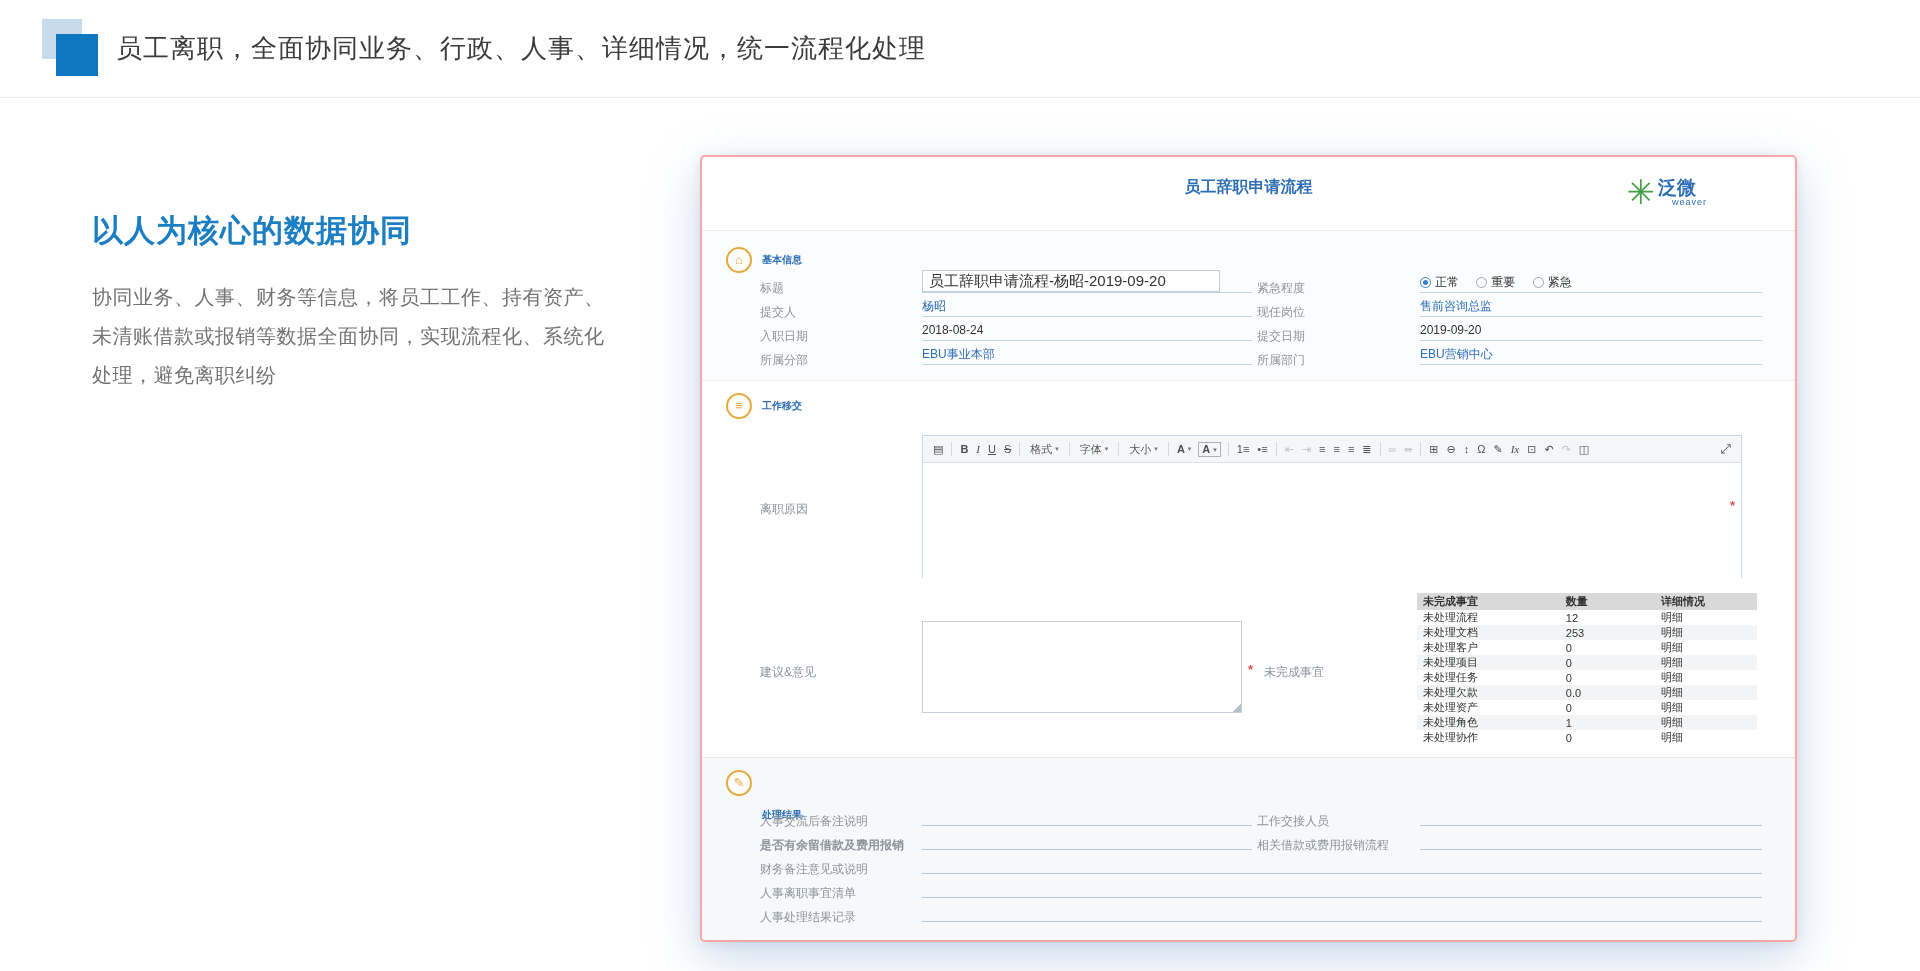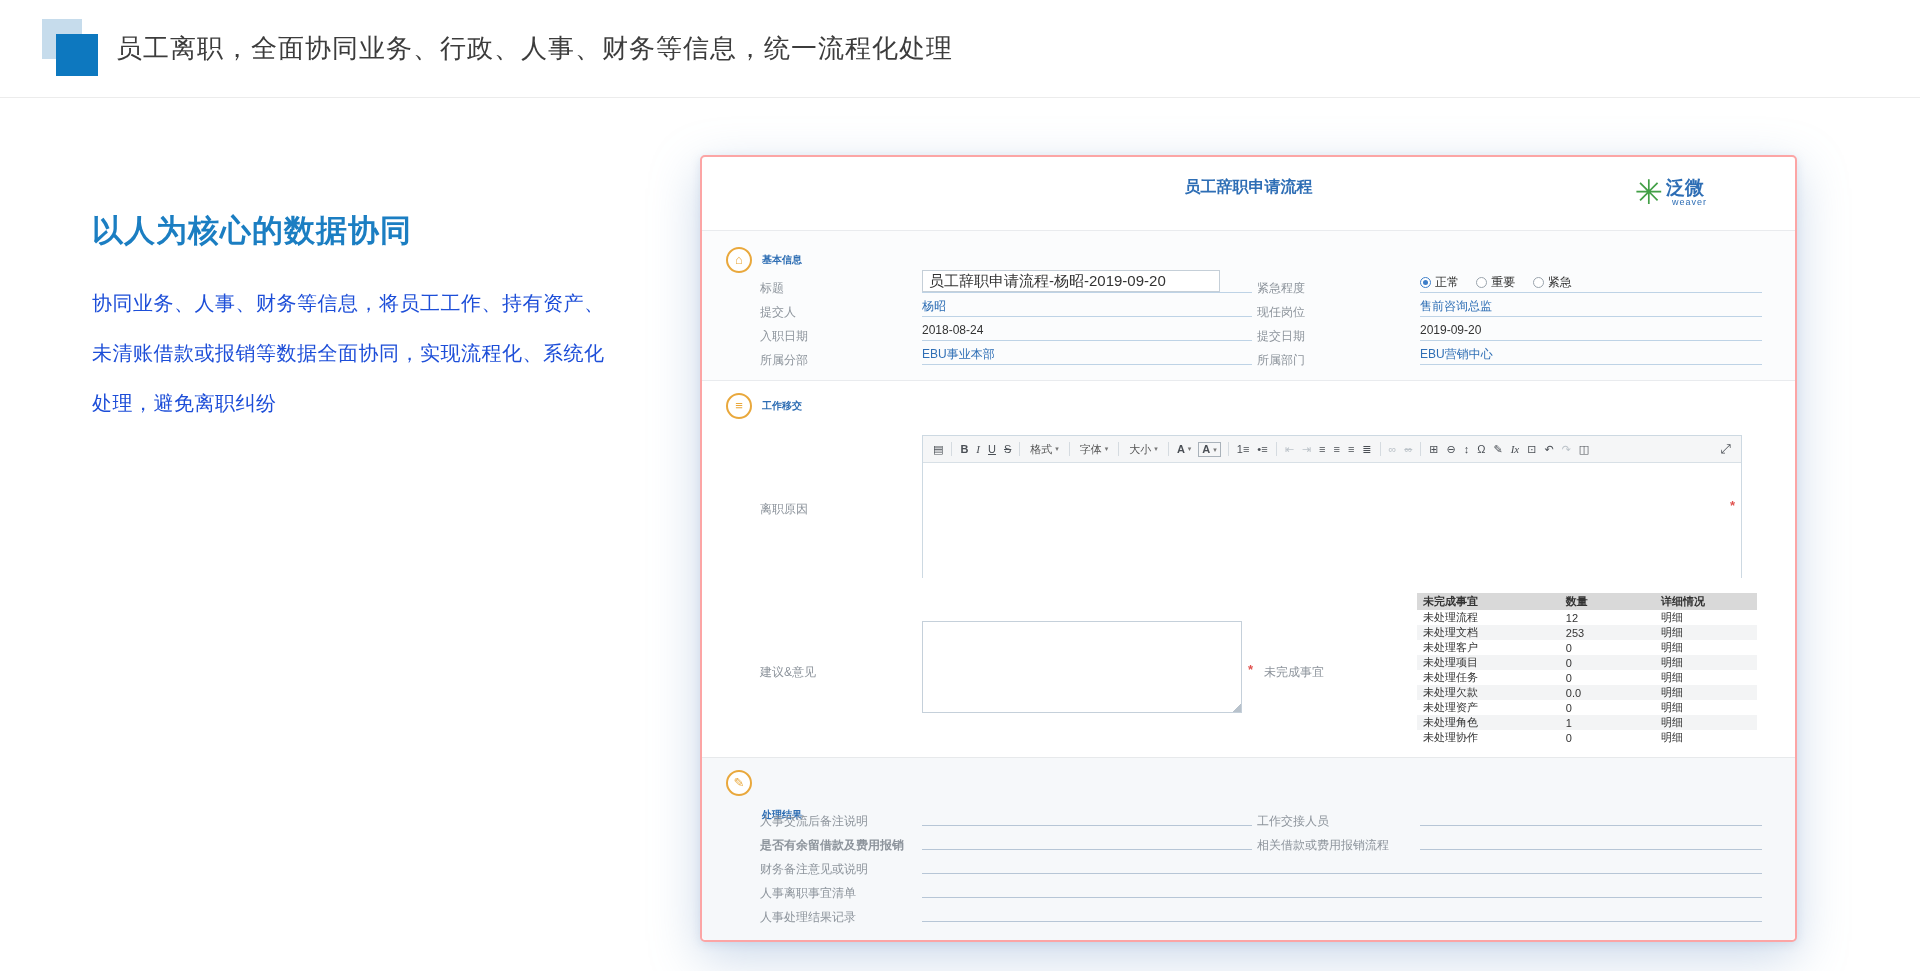--- a/index.html
+++ b/index.html
@@ -8,34 +8,34 @@
   .page{position:relative;width:1920px;height:971px;background:#fff;}
 
   
   .topbar{position:absolute;left:0;top:0;width:1920px;height:97px;background:#fff;border-bottom:1px solid #ececec;}
   .sq-light{position:absolute;left:42px;top:19px;width:40px;height:40px;background:#c6dcec;}
   .sq-dark{position:absolute;left:56px;top:34px;width:42px;height:42px;background:#0d78bf;}
   .topbar-title{position:absolute;left:116px;top:0;height:97px;line-height:97px;font-size:26px;color:#3c3c3c;letter-spacing:1px;white-space:nowrap;}
 
   
   .intro-heading{position:absolute;left:92px;top:210px;font-size:31px;font-weight:bold;color:#1b7ec2;letter-spacing:1px;}
-  .intro-body{position:absolute;left:92px;top:278px;width:525px;font-size:20px;line-height:50px;color:#1d4ed8;letter-spacing:.5px;}
+  .intro-body{position:absolute;left:92px;top:278px;width:525px;font-size:20px;line-height:39px;color:#737373;letter-spacing:.5px;}
 
   
   .card{position:absolute;left:700px;top:155px;width:1093px;height:783px;background:#fff;border:2px solid #fca5a5;border-radius:5px;
         box-shadow:0 16px 50px rgba(128,160,202,.40),0 2px 10px rgba(128,160,202,.22);}
 
   .card-header{position:absolute;left:0;top:0;right:0;height:73px;}
   .form-title{position:absolute;left:0;top:20px;width:100%;text-align:center;font-size:16px;font-weight:bold;color:#2e6eb5;}
   .form-subtitle{position:absolute;left:0;top:44px;width:100%;text-align:center;font-size:11px;color:#98a0a8;}
   .logo{position:absolute;right:88px;top:17px;display:flex;align-items:flex-start;}
   .logo-star{color:#43a047;font-size:34px;line-height:36px;margin-right:3px;}
   .logo-text{display:flex;flex-direction:column;align-items:flex-start;padding-top:4px;}
   .logo-brand{color:#2e6eb5;font-size:19px;font-weight:bold;line-height:20px;}
-  .logo-sub{color:#2e6eb5;font-size:9px;line-height:9px;letter-spacing:1px;margin-left:6px;}
+  .logo-sub{color:#2e6eb5;font-size:9px;line-height:9px;letter-spacing:1px;margin-left:14px;}
 
   
   .sec{position:absolute;left:0;right:0;}
   .sec-basic{top:73px;height:150px;background:#fbfcfd;border-top:1px solid #e9ebee;}
   .sec-transfer{top:223px;height:377px;background:#fff;border-top:1px solid #e9ebee;}
   .sec-result{top:600px;bottom:0;background:#f6f8fa;border-top:1px solid #e7e9eb;border-radius:0 0 5px 5px;}
   .sec-icon{position:absolute;left:24px;width:26px;height:26px;border:2px solid #e9a83c;border-radius:50%;box-sizing:border-box;
             color:#e9a83c;font-size:13px;line-height:22px;text-align:center;font-weight:bold;background:#fff;}
   .sec-title{position:absolute;left:60px;font-size:10px;font-weight:bold;color:#2d6db3;}
 
@@ -81,21 +81,21 @@
   .pending-table col.c1{width:42%;} .pending-table col.c2{width:28%;} .pending-table col.c3{width:30%;}
 </style>
 </head>
 <body>
 
 <div class="page">
 
   <div class="topbar">
     <div class="sq-light"></div>
     <div class="sq-dark"></div>
-    <div class="topbar-title">员工离职，全面协同业务、行政、人事、财务等信息，统一流程化处理</div>
+    <div class="topbar-title">员工离职，全面协同业务、行政、人事、详细情况，统一流程化处理</div>
   </div>
 
   <div class="intro-heading">以人为核心的数据协同</div>
   <div class="intro-body">协同业务、人事、财务等信息，将员工工作、持有资产、未清账借款或报销等数据全面协同，实现流程化、系统化处理，避免离职纠纷</div>
 
   <div class="card">
 
     <div class="card-header">
       <div class="form-title">员工辞职申请流程</div>
       <div class="logo">

